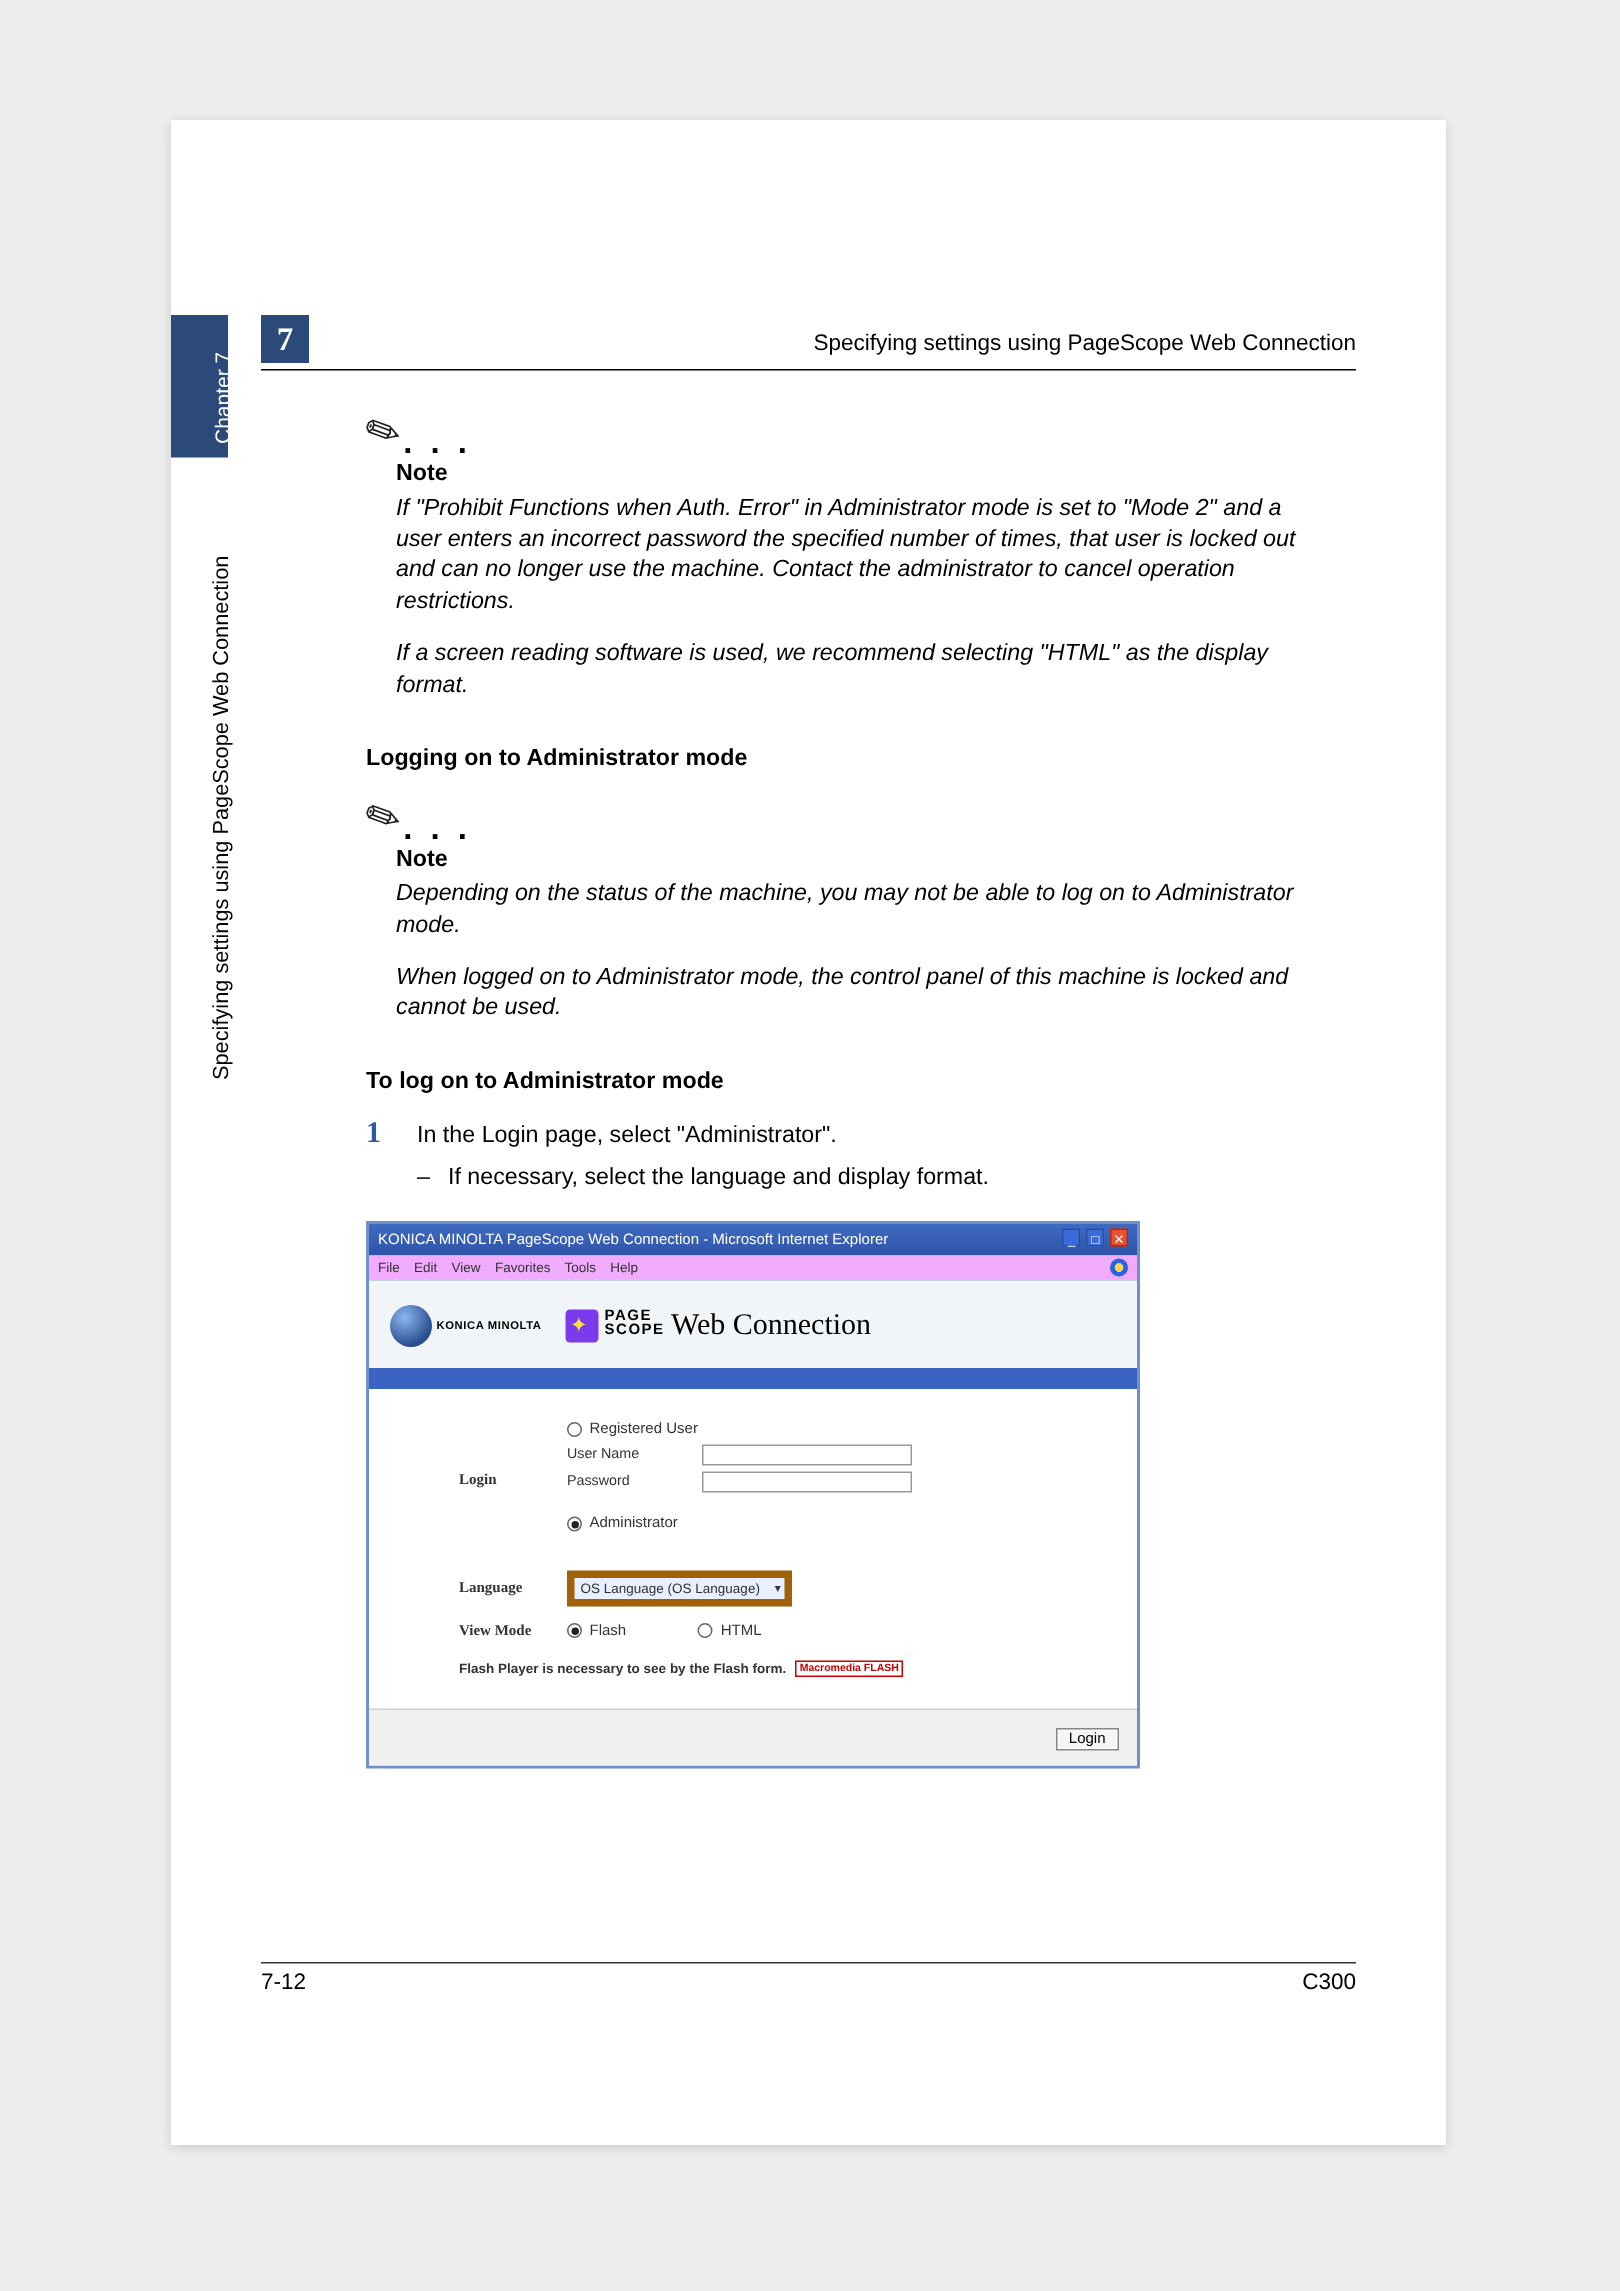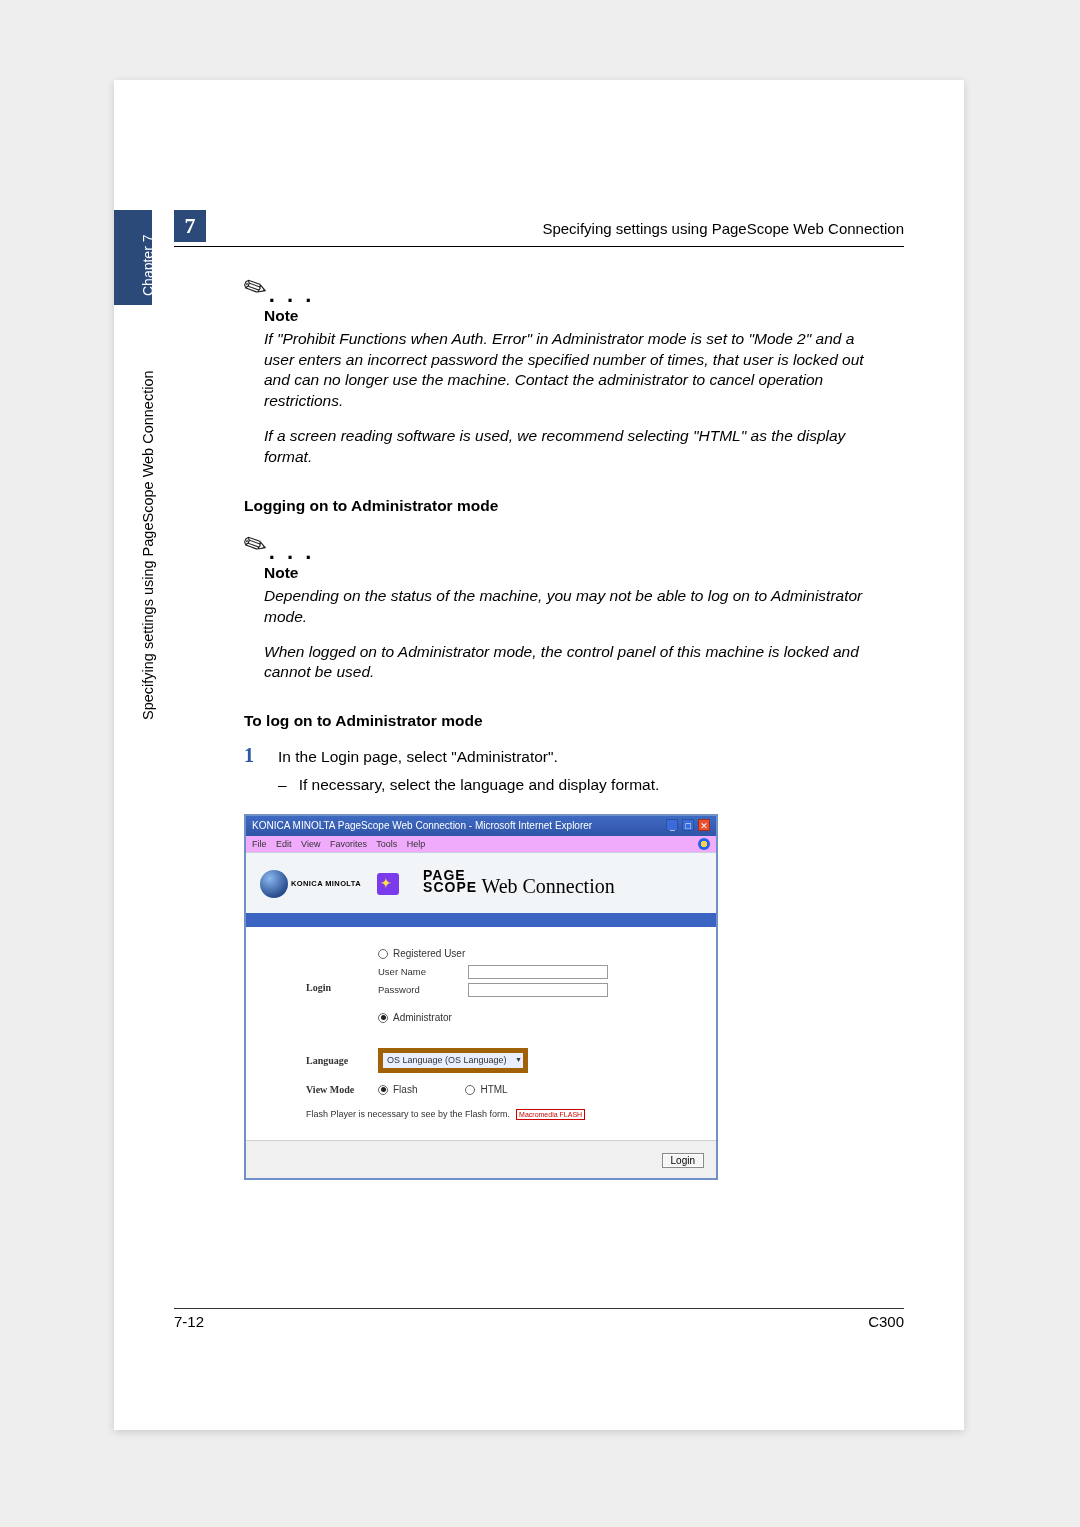--- a/index.html
+++ b/index.html
@@ -101,21 +101,21 @@
     width: 34px;
     flex-shrink: 0;
   }
   .sub-step {
     margin-left: 34px;
     margin-bottom: 8px;
   }
   .dash { margin-right: 12px; }
   .screenshot {
     margin-top: 18px;
-    width: 474px;
+    width: 516px;
     border: 2px solid #7090c8;
   }
   .ss-titlebar {
     background: linear-gradient(#3f6ac2, #2f54a8);
     color: #fff;
     font-size: 10px;
     padding: 3px 6px;
     display: flex;
     justify-content: space-between;
     align-items: center;
@@ -171,40 +171,40 @@
     width: 22px; height: 22px;
     background: #7c3aed;
     border-radius: 3px;
     position: relative;
   }
   .ps-icon::after{
     content:"✦"; color:#fde047; position:absolute;
     top:1px; left:3px; font-size:14px;
   }
   .ps-text { font-family: Georgia, serif; font-size: 20px; }
-  .ps-page { font-size: 14px; line-height: 0.9; font-weight: bold; letter-spacing: 1px; display:inline-block;margin-left:20px; }
+  .ps-page { font-size: 10px; line-height: 0.9; font-weight: bold; letter-spacing: 1px; display:inline-block; }
   .ss-bluebar { height: 14px; background: #3b63c2; }
   .ss-body {
     padding: 20px 28px 20px 60px;
     font-size: 10px;
     color: #333;
     background: #fff;
   }
   .ss-row { display: flex; align-items: center; margin-bottom: 10px; }
   .ss-row.spaced { margin-top: 20px; }
   .ss-label { width: 72px; font-weight: bold; font-family: Georgia, serif; font-size: 10px; }
   .ss-field-col { flex: 1; }
   .ss-field-row { display:flex; align-items:center; margin-bottom:4px; }
   .ss-field-label { width: 90px; font-size: 9.5px; }
   .ss-input { border:1px solid #999; height:14px; width:140px; background:#fff; }
   .ss-radio { width: 10px; height: 10px; border:1px solid #666; border-radius:50%; margin-right:5px; display:inline-block; vertical-align:middle; position:relative;}
   .ss-radio.selected::after { content:''; width:5px; height:5px; background:#222; border-radius:50%; position:absolute; top:1.5px; left:1.5px; }
   .ss-select { border:5px solid #a16207; background:#e9efff; font-size:9px; padding:1px 16px 1px 4px; position:relative; display:inline-block;}
   .ss-select-arrow { position:absolute; right:2px; top:2px; font-size:8px; color:#334; }
-  .ss-flash-note { font-size: 9px; margin-top: 12px; display:flex; align-items:flex-end; gap:6px;}
+  .ss-flash-note { font-size: 9px; margin-top: 12px; display:flex; align-items:center; gap:6px;font-weight:bold;}
   .ss-flash-badge { display:inline-block; border:1px solid #c00; padding:1px 2px; font-size:7px; color:#c00; line-height:1; }
   .ss-footer {
     background:#f0f0f0;
     padding: 8px 12px;
     text-align: right;
     border-top: 1px solid #d0d0d0;
   }
   .ss-login-btn {
     font-size: 10px;
     padding: 1px 8px;

